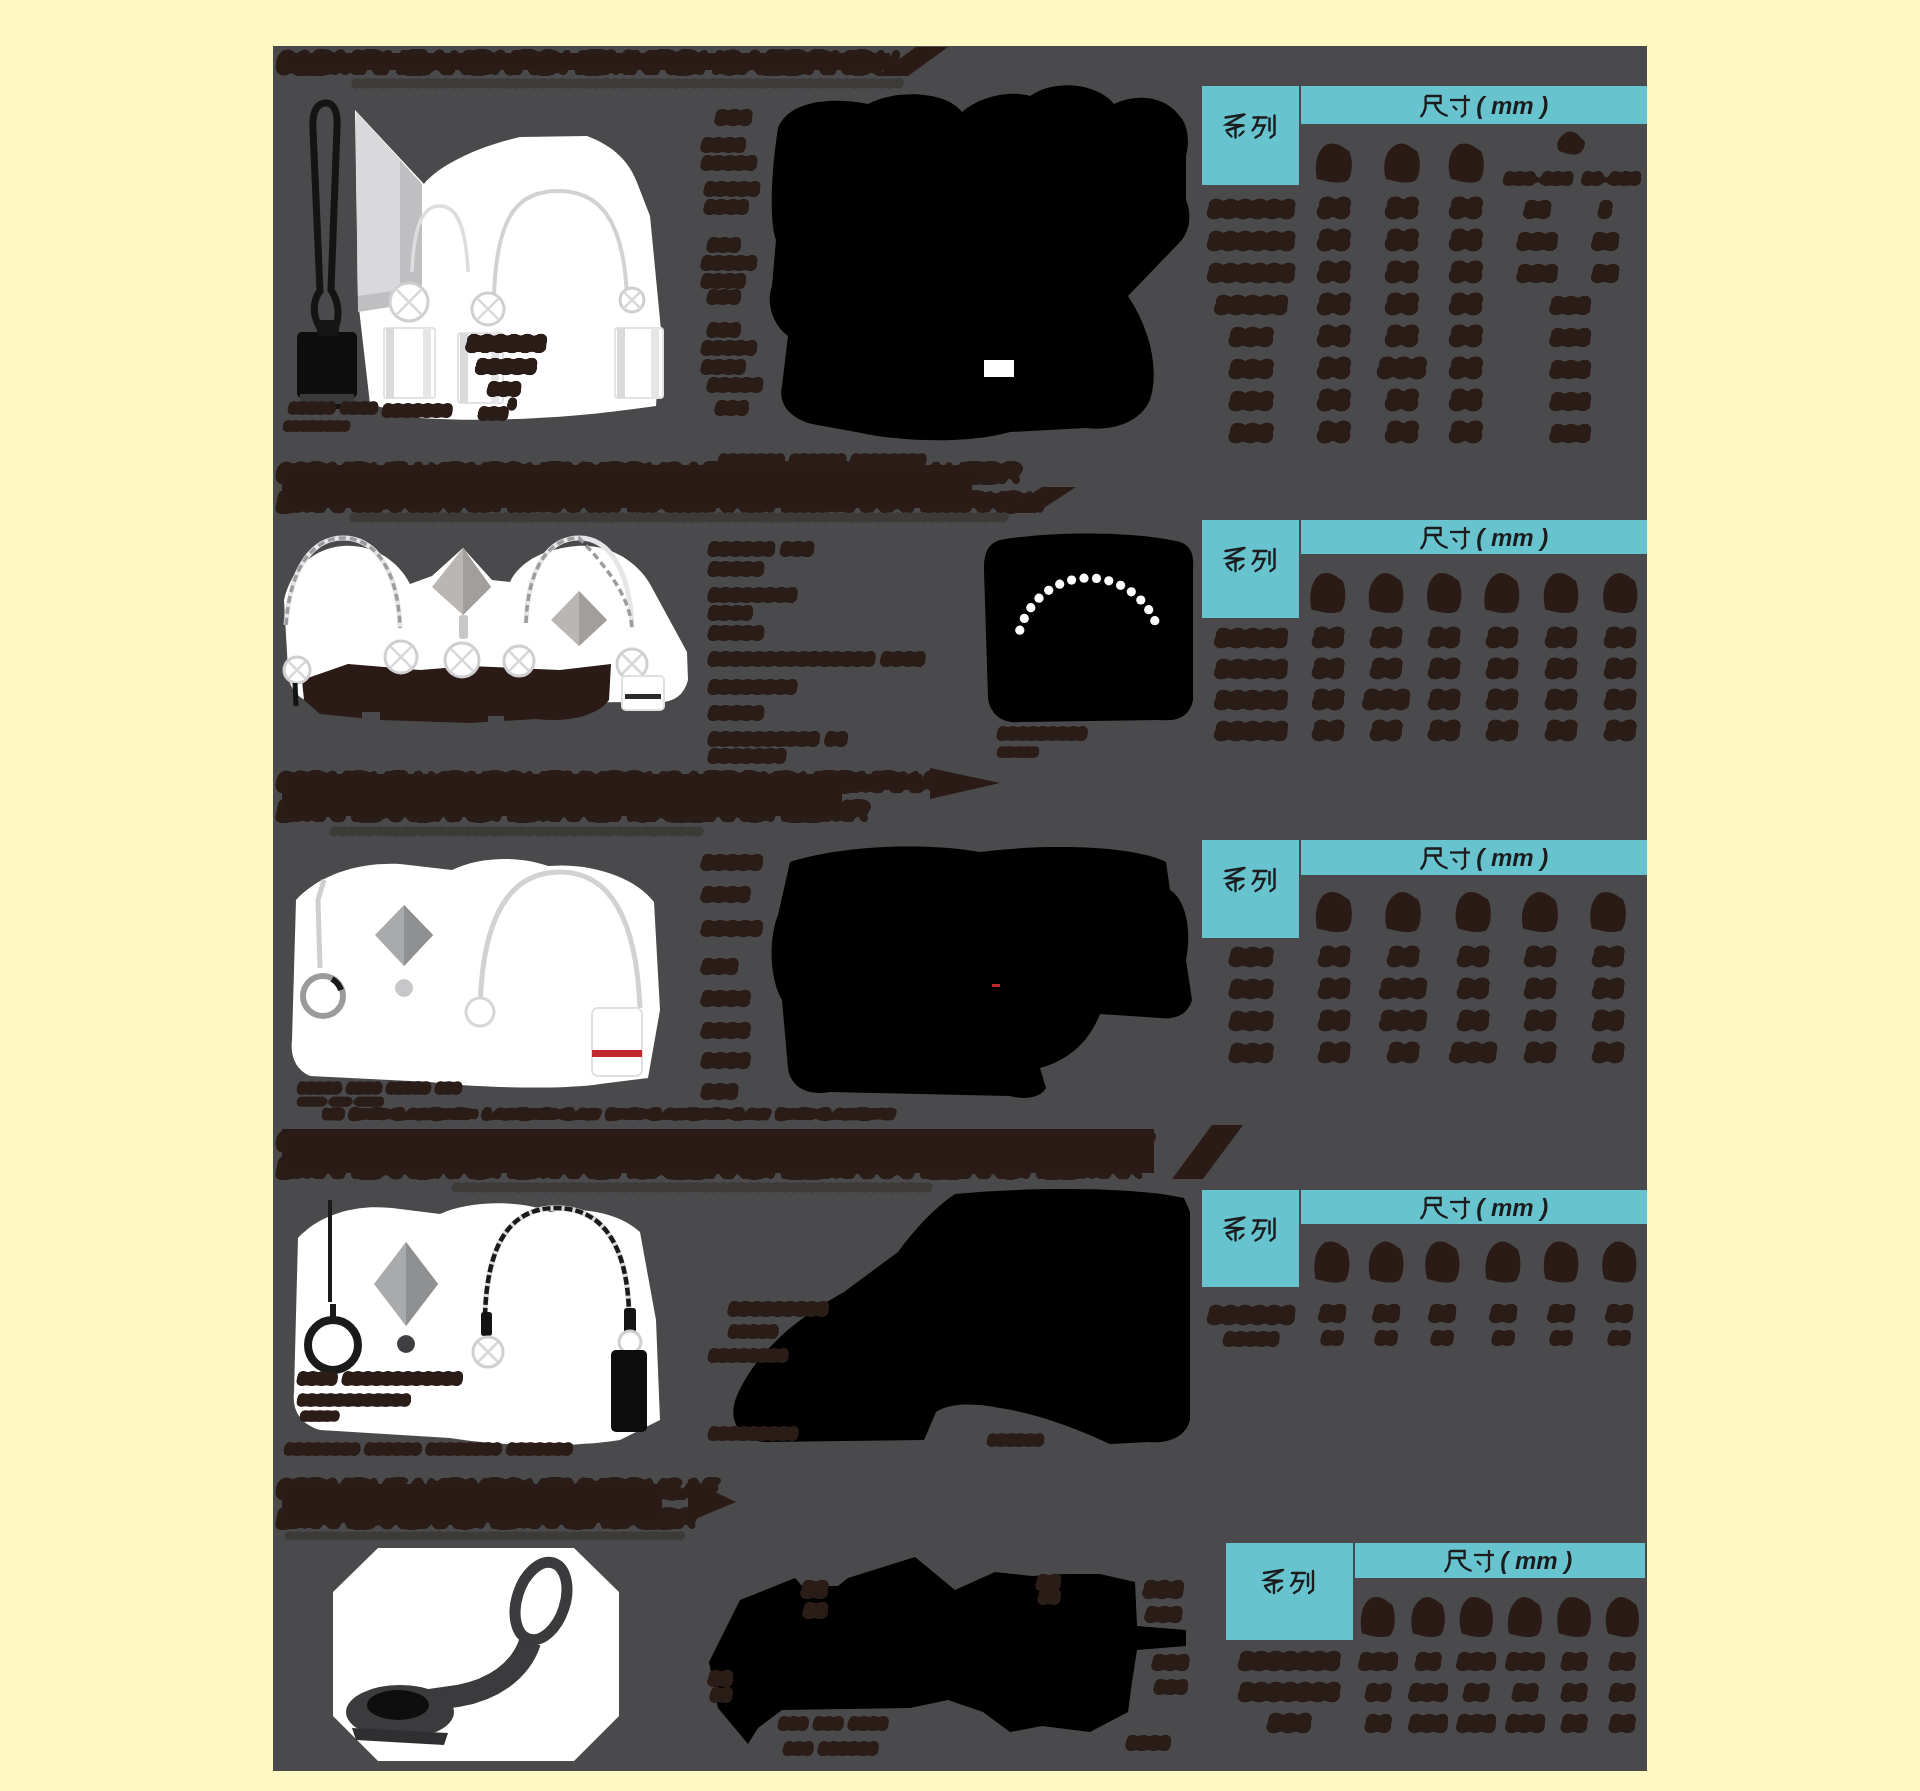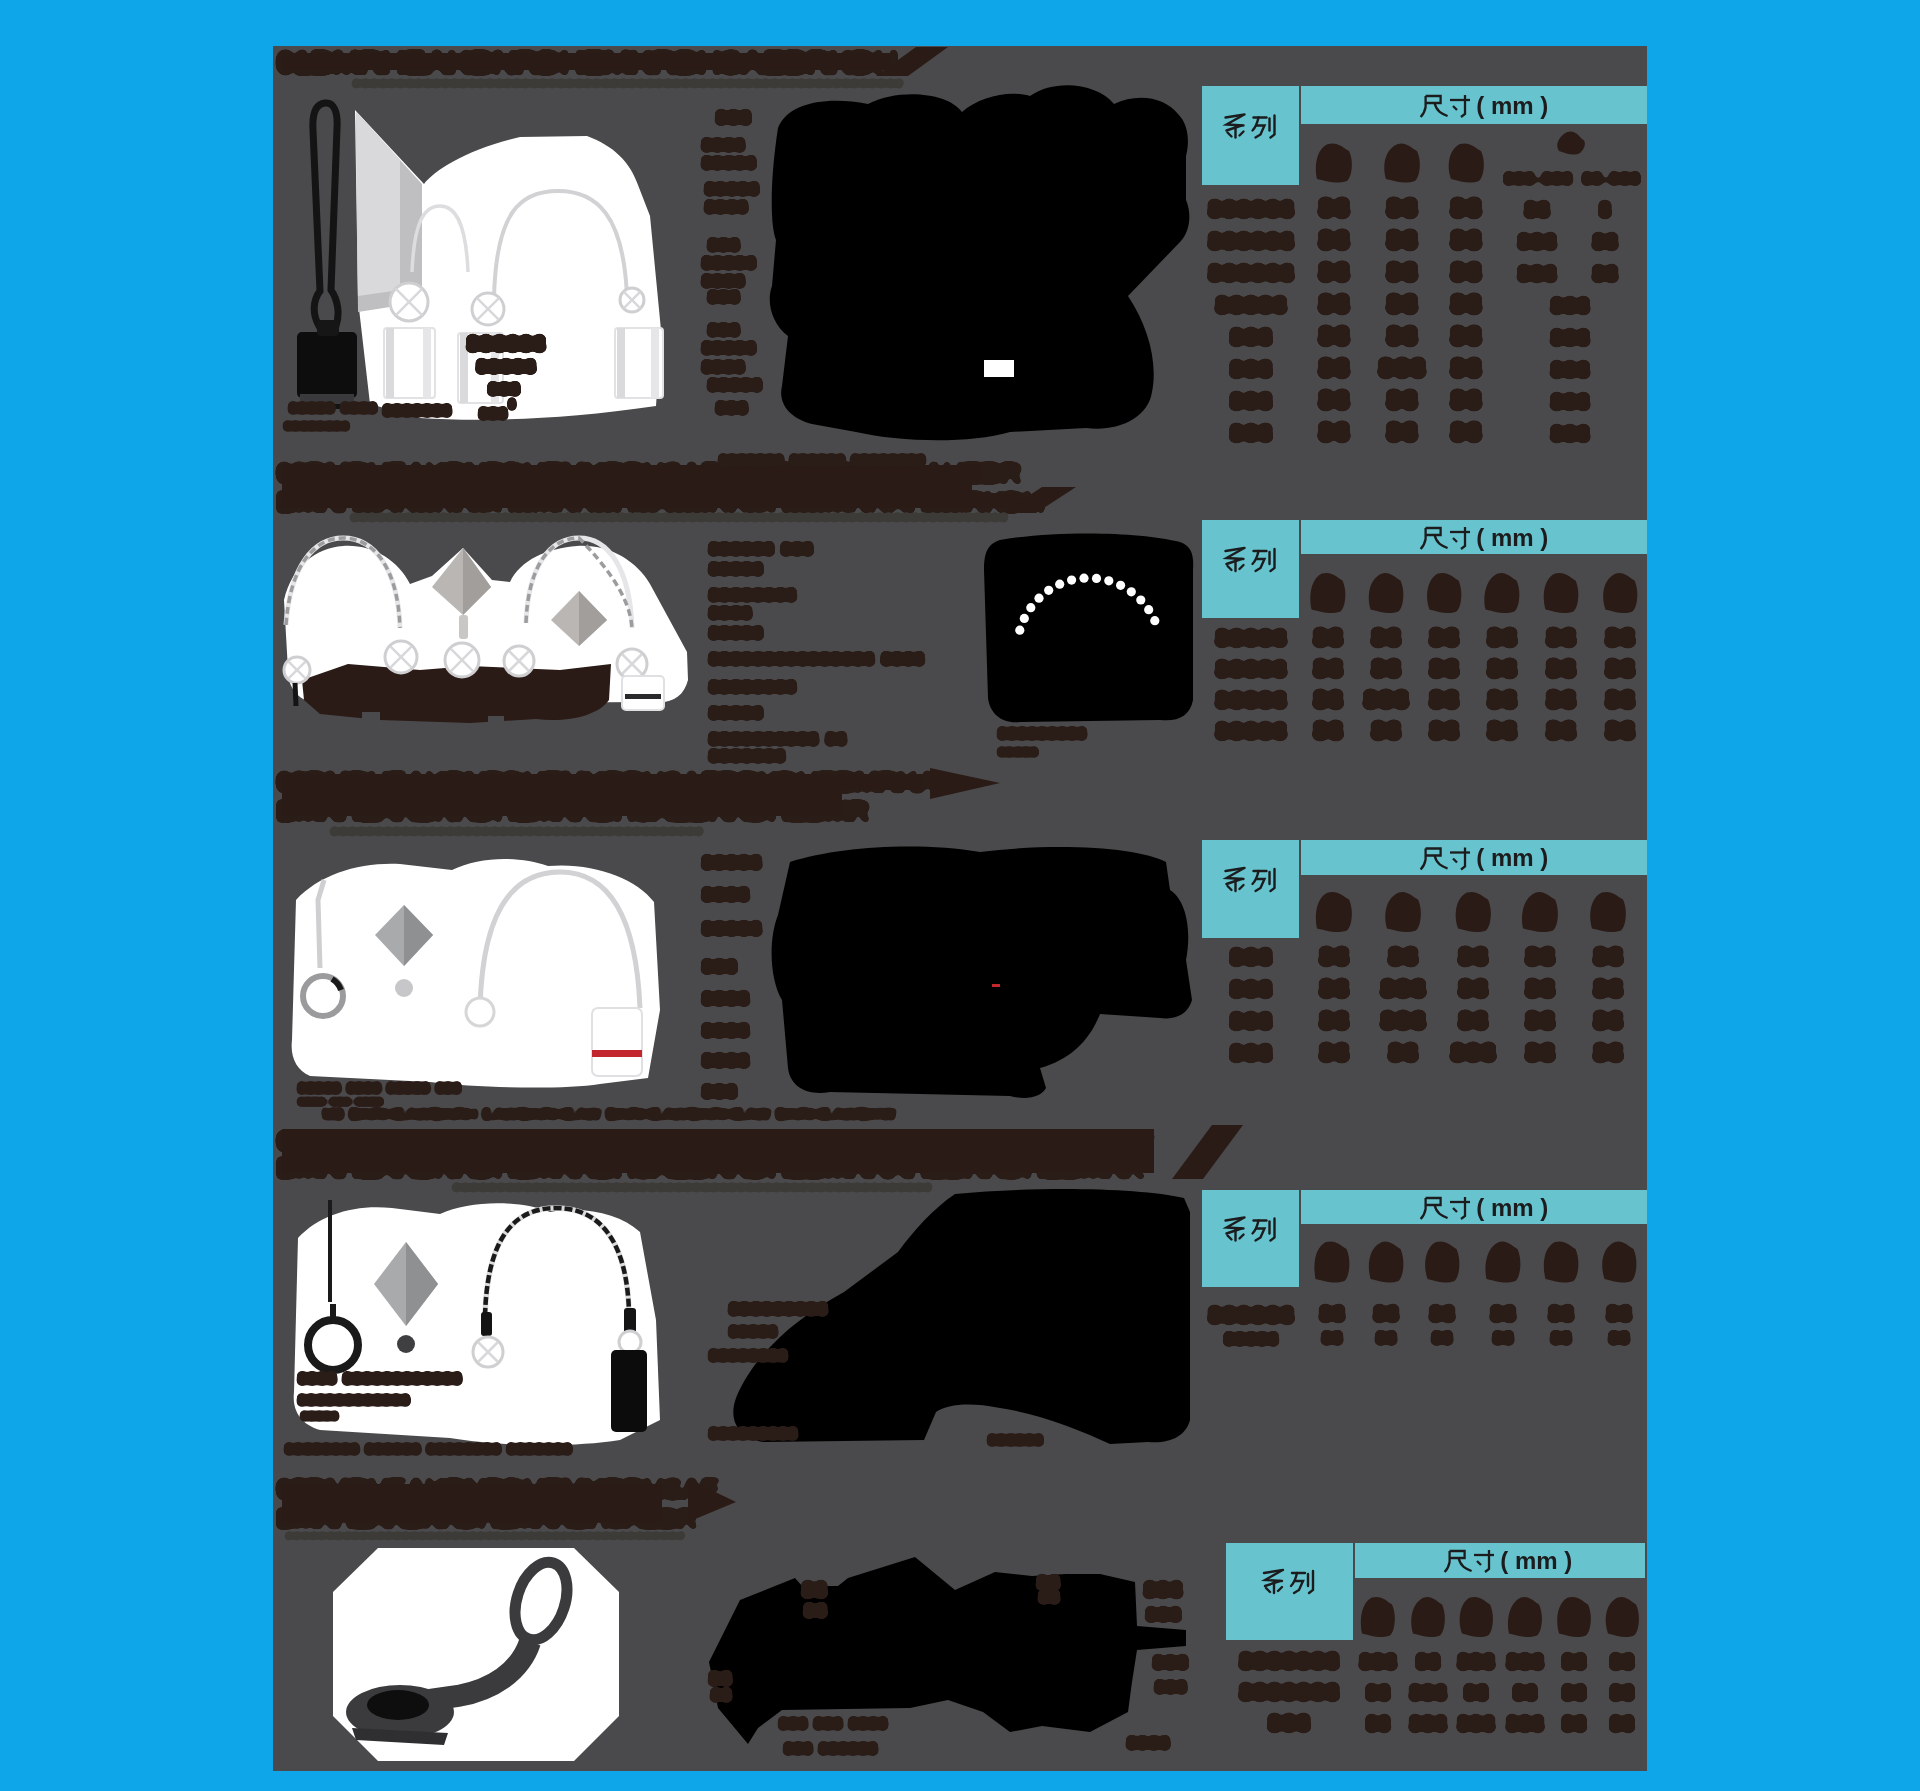--- a/index.html
+++ b/index.html
@@ -1,12 +1,12 @@
 <!DOCTYPE html>
-<html><head><meta charset="utf-8"><style>html,body{margin:0;padding:0;background:#ffffff;}#c{position:relative;width:1920px;height:1791px;background:#0ea5e9;overflow:hidden;}text{font-family:"Liberation Sans",sans-serif;}</style></head><body>
+<html><head><meta charset="utf-8"><style>html,body{margin:0;padding:0;background:#ffffff;}#c{position:relative;width:1920px;height:1791px;background:#fef9c3;overflow:hidden;font-style:italic;}text{font-family:"Liberation Sans",sans-serif;}</style></head><body>
 <div id="c"><svg width="1920" height="1791" viewBox="0 0 1920 1791">
       <defs>
         <filter id="fD" x="-60%" y="-60%" width="220%" height="220%">
           <feGaussianBlur in="SourceAlpha" stdDeviation="2.5" result="b"></feGaussianBlur>
           <feComponentTransfer in="b" result="t">
             <feFuncA type="linear" slope="16" intercept="-3.0"></feFuncA>
           </feComponentTransfer>
           <feFlood flood-color="#2A1B16" result="c"></feFlood>
           <feComposite in="c" in2="t" operator="in"></feComposite>
         </filter>

